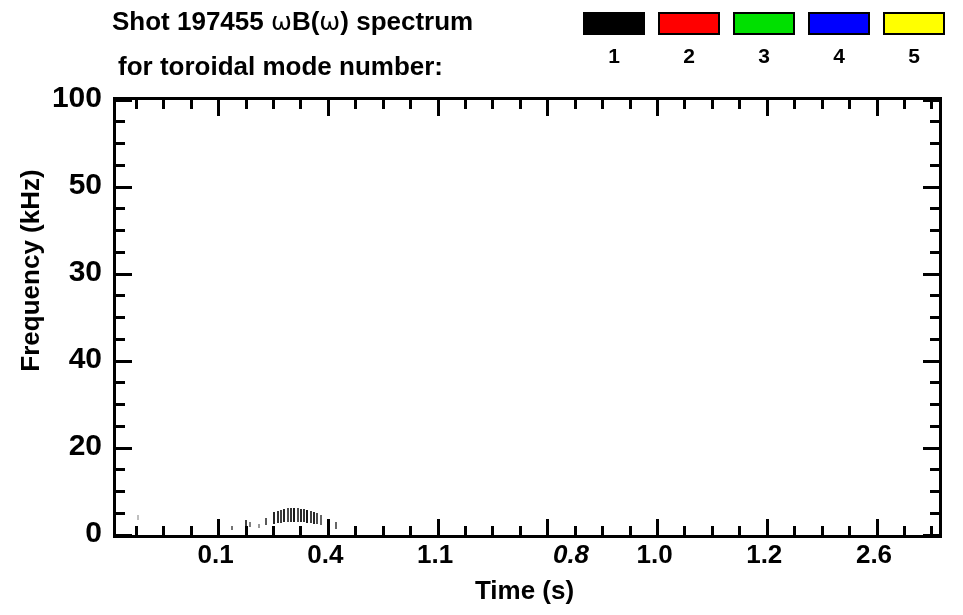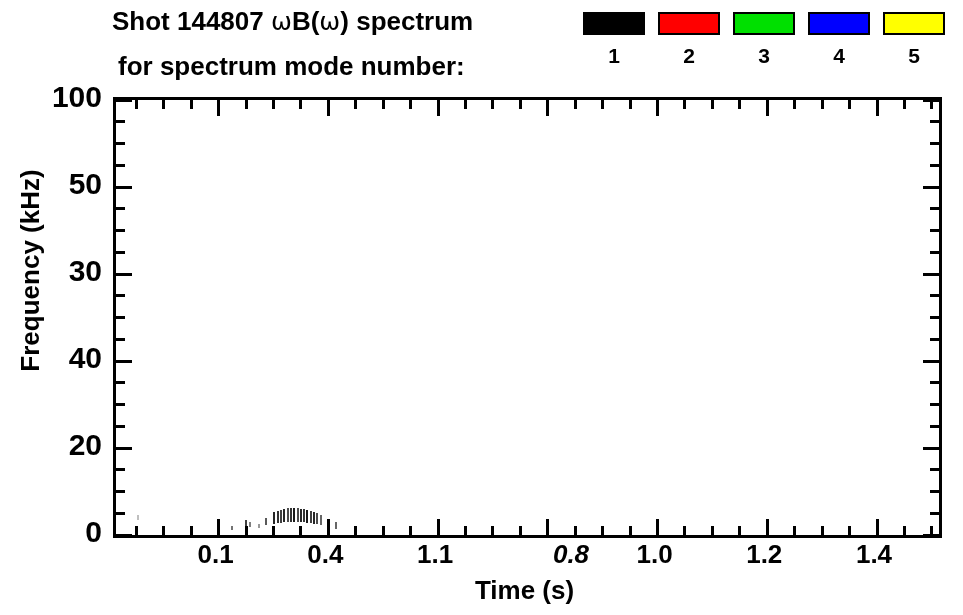--- a/index.html
+++ b/index.html
@@ -169,22 +169,22 @@
     text-align: center;
     font-size: 26px;
     font-weight: bold;
     white-space: nowrap;
   }
 </style>
 </head>
 <body>
 
 <div id="header">
-  <div class="title-line" id="title-line-1"><span>Shot 144807 </span><span class="omega">ω</span><span>B(</span><span class="omega">ω</span><span>) spectrum</span></div>
-  <div class="title-line" id="title-line-2">for spectrum mode number:</div>
+  <div class="title-line" id="title-line-1"><span>Shot 197455 </span><span class="omega">ω</span><span>B(</span><span class="omega">ω</span><span>) spectrum</span></div>
+  <div class="title-line" id="title-line-2">for toroidal mode number:</div>
 </div>
 
 <div id="legend">
     <div class="legend-item" style="left: 0px;">
       <div class="legend-swatch" style="background: rgb(0, 0, 0);"></div>
       <div class="legend-label">1</div>
     </div>
     <div class="legend-item" style="left: 75px;">
       <div class="legend-swatch" style="background: rgb(255, 0, 0);"></div>
       <div class="legend-label">2</div>
@@ -340,16 +340,16 @@
     <div class="ytick-label" style="top: 74px;">50</div>
     <div class="ytick-label" style="top: -13px;">100</div>
   </div>
 <div id="xtick-labels">
     <div class="xtick-label" style="left: 102.601px;">0.1</div>
     <div class="xtick-label" style="left: 212.334px;">0.4</div>
     <div class="xtick-label" style="left: 322.067px;">1.1</div>
     <div class="xtick-label" style="left: 458px; font-style: italic;">0.8</div>
     <div class="xtick-label" style="left: 541.534px;">1.0</div>
     <div class="xtick-label" style="left: 651.267px;">1.2</div>
-    <div class="xtick-label" style="left: 761.001px;">1.4</div>
+    <div class="xtick-label" style="left: 761.001px;">2.6</div>
   </div>
 <div id="ylabel">Frequency (kHz)</div>
 <div id="xlabel">Time (s)</div>
 
 </body></html>

